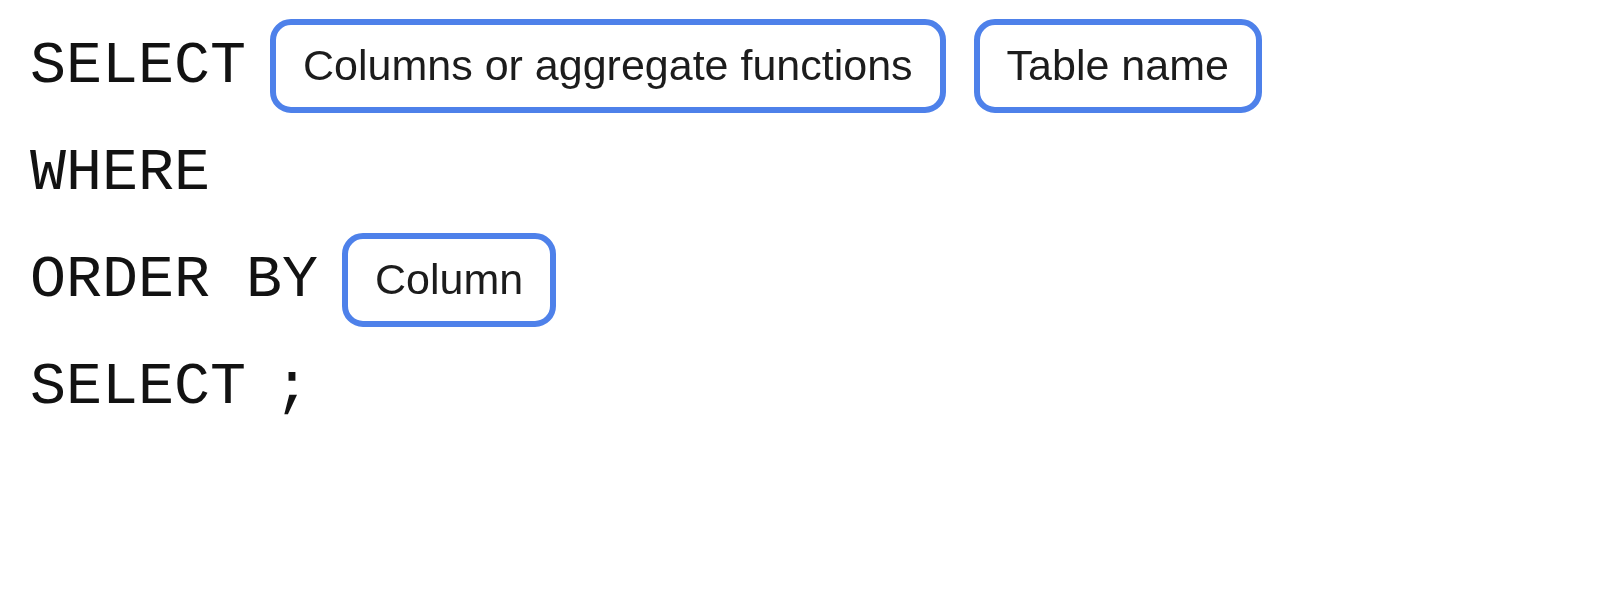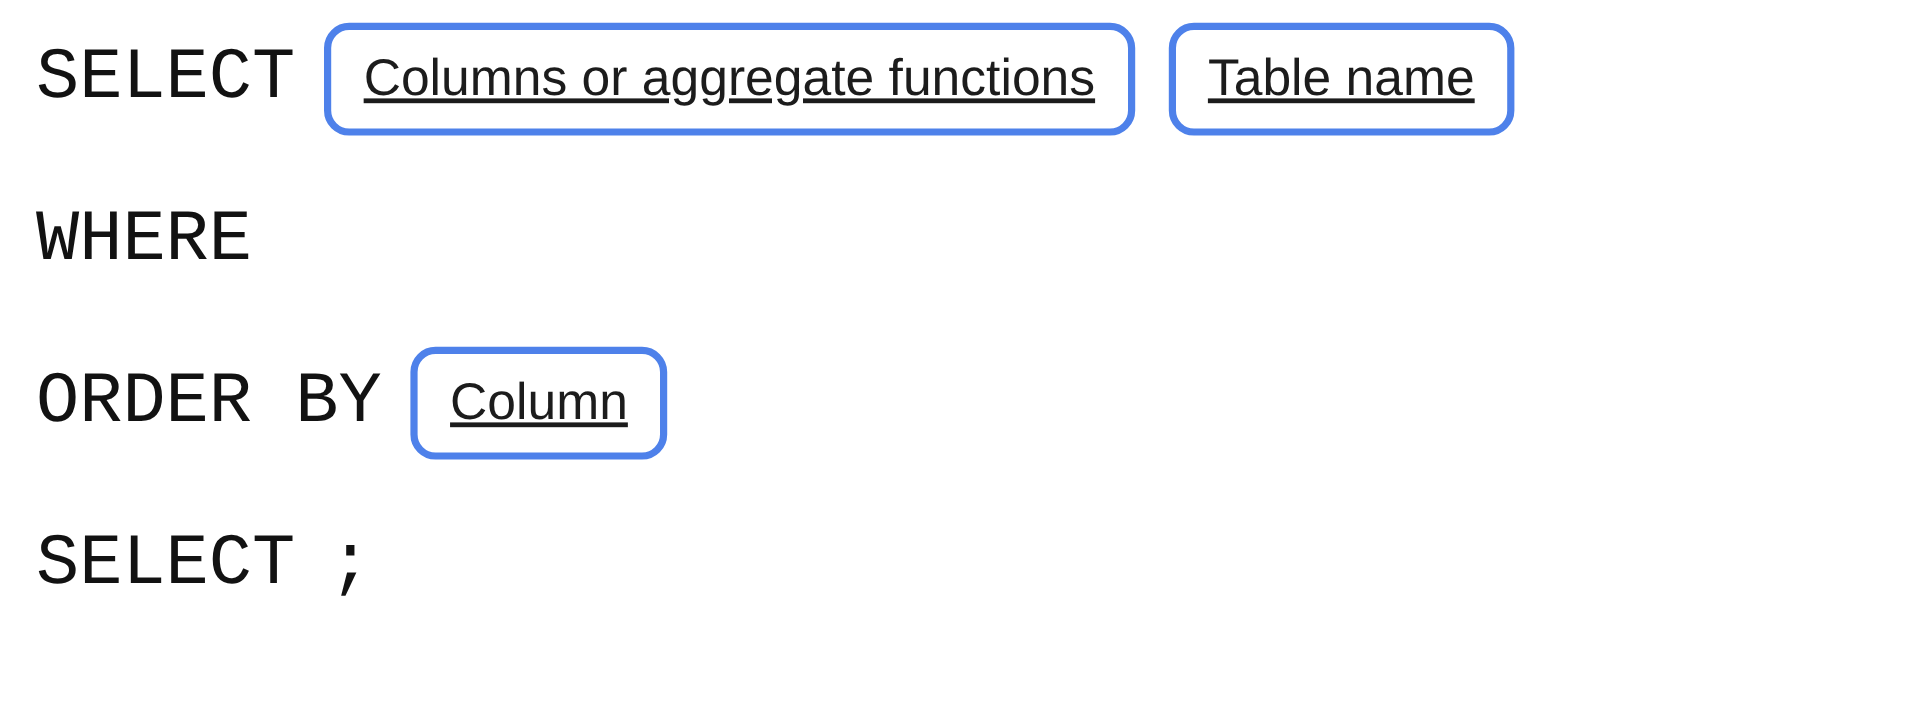--- a/index.html
+++ b/index.html
@@ -17,21 +17,20 @@
   body {
     width: 1600px;
     height: 597px;
     overflow: hidden;
     font-family: "Liberation Sans", "DejaVu Sans", sans-serif;
   }
   .diagram {
     padding: 12px 0 0 30px;
     display: flex;
     flex-direction: column;
-    gap: 28px;
   }
   .row {
     display: flex;
     align-items: center;
     height: 107px;
     white-space: nowrap;
   }
   .kw {
     font-family: "Liberation Mono", "DejaVu Sans Mono", monospace;
     font-size: 60px;
@@ -47,21 +46,20 @@
     border-radius: 21px;
     background: #ffffff;
     display: flex;
     align-items: center;
     padding: 0 27px;
     margin-right: 28px;
     font-family: "Liberation Sans", "DejaVu Sans", sans-serif;
     font-size: 43px;
     line-height: 1;
     color: var(--label-color);
-    text-decoration: underline;
   }
   .terminator {
     margin-left: 4px;
     margin-right: 0;
   }
 </style>
 </head>
 <body>
 
 <div class="diagram">

